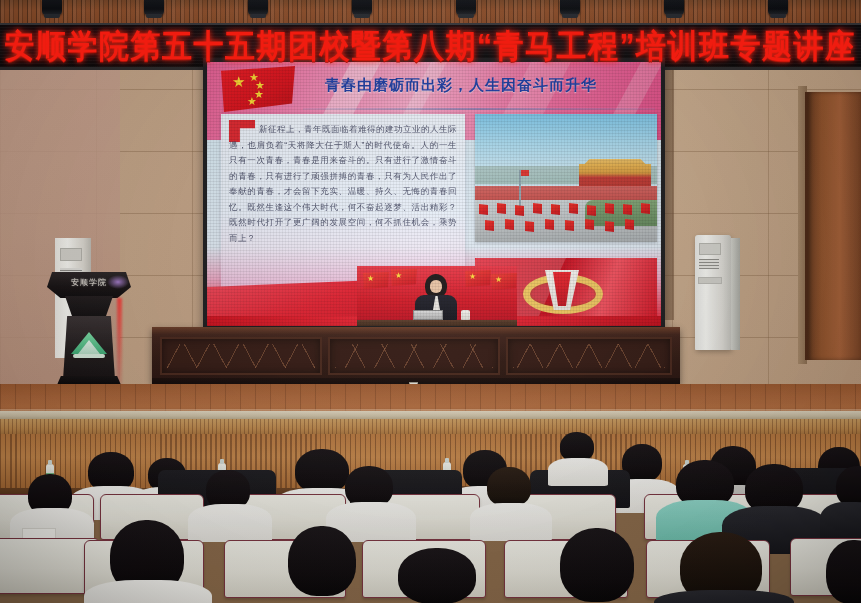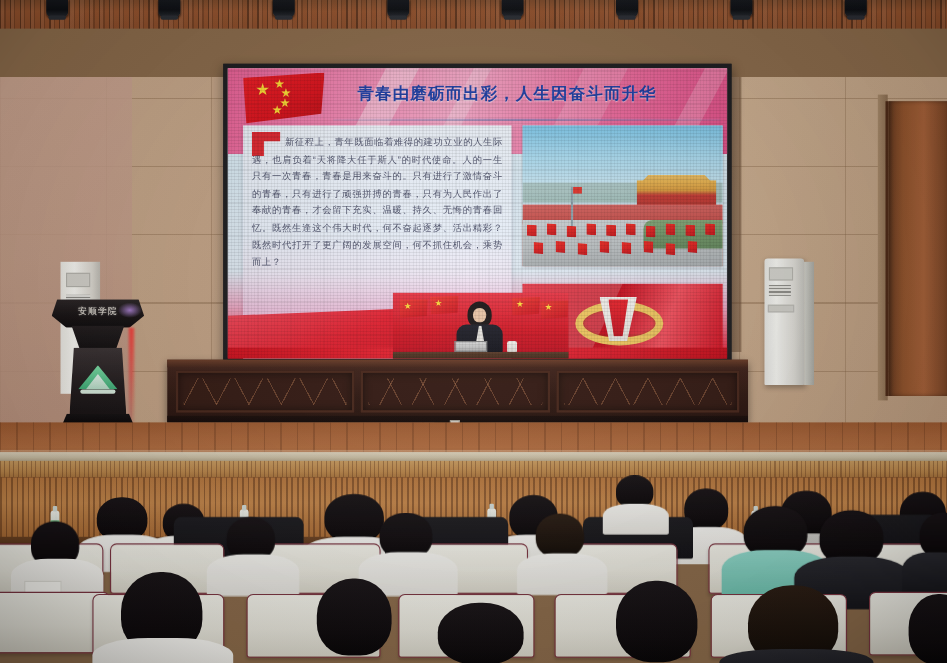--- a/index.html
+++ b/index.html
@@ -550,20 +550,23 @@
   <div class="ceiling"></div>
   <div class="ceil-light" style="left:42px;"></div>
   <div class="ceil-light" style="left:144px;"></div>
   <div class="ceil-light" style="left:248px;"></div>
   <div class="ceil-light" style="left:352px;"></div>
   <div class="ceil-light" style="left:456px;"></div>
   <div class="ceil-light" style="left:560px;"></div>
   <div class="ceil-light" style="left:664px;"></div>
   <div class="ceil-light" style="left:768px;"></div>
 
+  <div class="led-banner">
+    <div class="led-text">安顺学院第五十五期团校暨第八期“青马工程”培训班专题讲座</div>
+  </div>
 
   <div class="backwall">
     <div class="wall-panels"></div>
     <div class="wall-left-pink"></div>
     <div class="wall-dark-col"></div>
   </div>
 
   <div class="door-frame"></div>
   <div class="door"></div>
 

